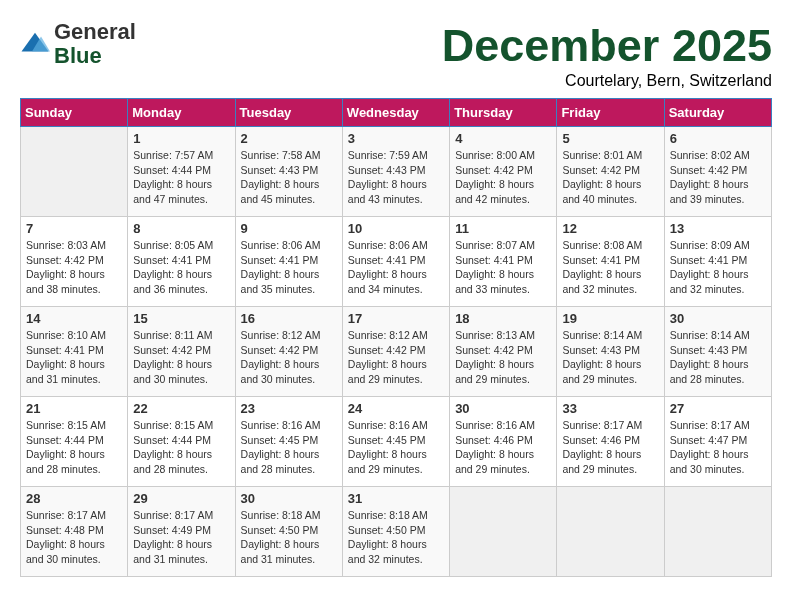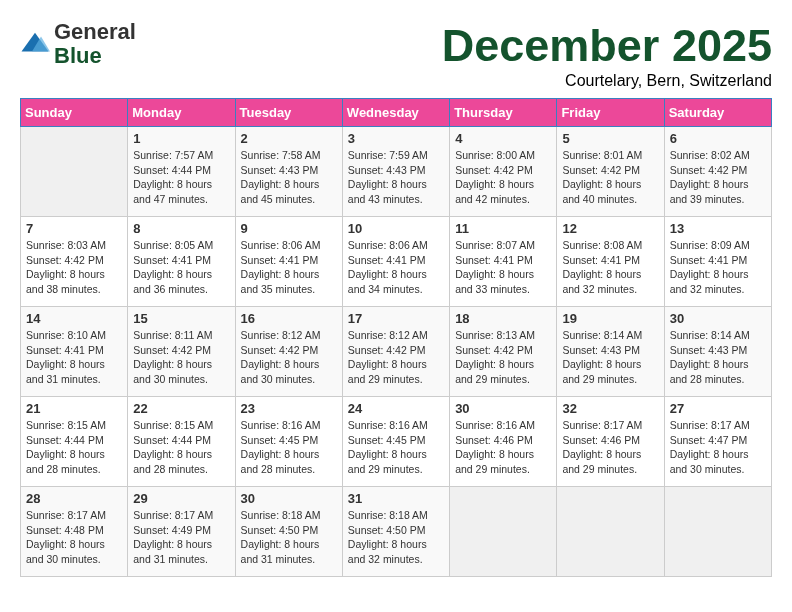--- a/index.html
+++ b/index.html
@@ -43,21 +43,21 @@
     .subtitle {
       font-size: 16px;
       color: #000000;
     }
     .calendar {
       width: 100%;
       border-collapse: collapse;
       font-size: 11px;
     }
     .calendar th {
-      background-color: #ec4899;
+      background-color: #be185d;
       color: #fff;
       padding: 6px 4px;
       text-align: left;
       font-size: 13px;
       font-weight: bold;
       border: 1px solid #3a7fc1;
     }
     .calendar td {
       vertical-align: top;
       padding: 4px 5px;
@@ -224,21 +224,21 @@
         </td>
         <td>
           <span class="day-num">24</span>
           <div class="day-info">Sunrise: 8:16 AM<br>Sunset: 4:45 PM<br>Daylight: 8 hours and 29 minutes.</div>
         </td>
         <td>
           <span class="day-num">30</span>
           <div class="day-info">Sunrise: 8:16 AM<br>Sunset: 4:46 PM<br>Daylight: 8 hours and 29 minutes.</div>
         </td>
         <td>
-          <span class="day-num">32</span>
+          <span class="day-num">33</span>
           <div class="day-info">Sunrise: 8:17 AM<br>Sunset: 4:46 PM<br>Daylight: 8 hours and 29 minutes.</div>
         </td>
         <td>
           <span class="day-num">27</span>
           <div class="day-info">Sunrise: 8:17 AM<br>Sunset: 4:47 PM<br>Daylight: 8 hours and 30 minutes.</div>
         </td>
       </tr>
       <tr>
         <td>
           <span class="day-num">28</span>

